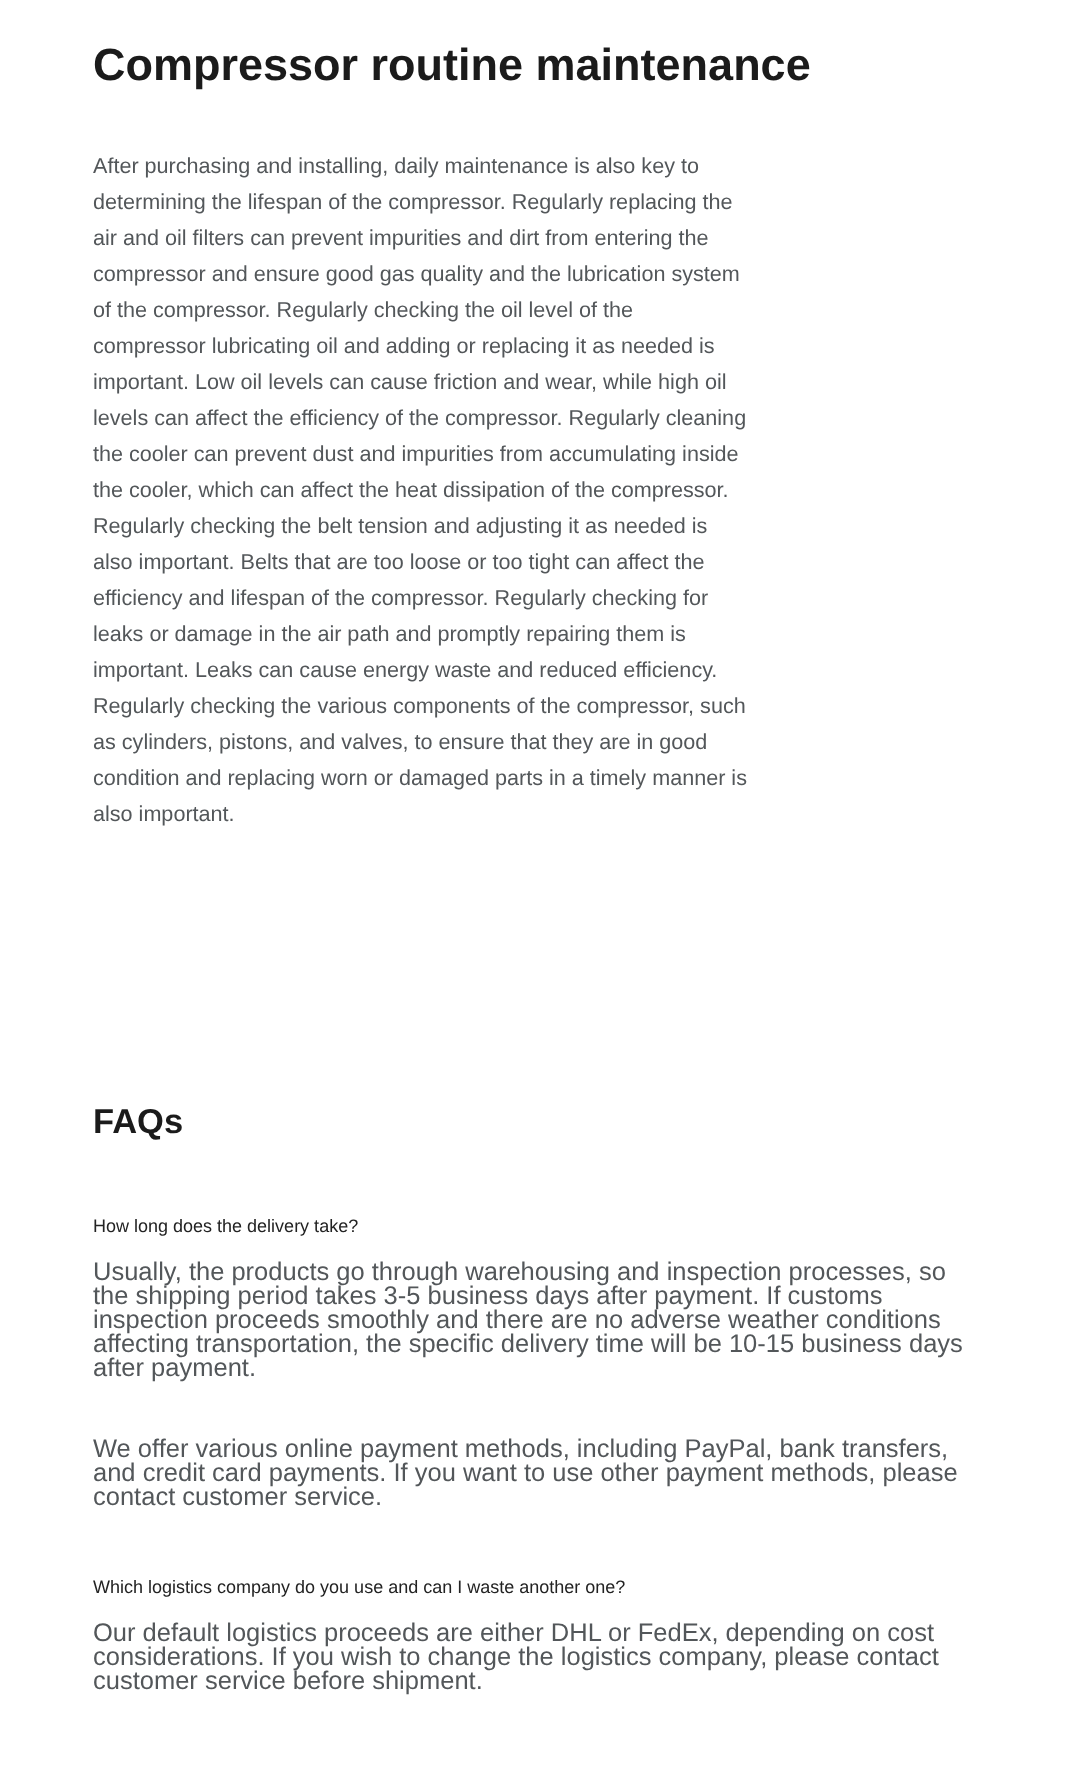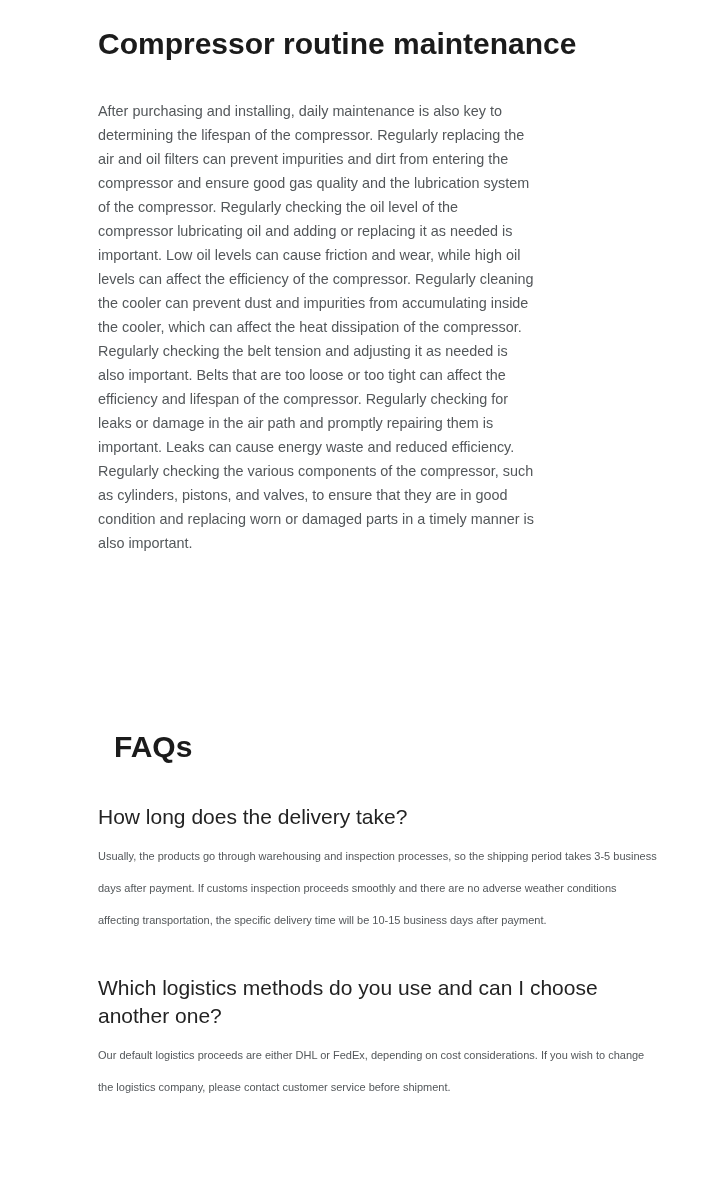--- a/index.html
+++ b/index.html
@@ -10,61 +10,61 @@
   body {
     width: 728px;
     height: 1194px;
     overflow: hidden;
     font-family: "Liberation Sans", "DejaVu Sans", sans-serif;
     -webkit-font-smoothing: antialiased;
   }
   .page {
     box-sizing: border-box;
     width: 728px;
-    padding: 0 71px 0 98px;
+    padding: 0 71px 0 62px;
   }
   .page-title {
     margin: 26px 0 0 0;
     font-size: 30px;
     line-height: 36px;
     font-weight: 700;
     color: #1b1b1b;
     letter-spacing: 0;
   }
   .intro-paragraph {
     margin: 37px 17px 0 0;
     max-width: 436px;
     font-size: 14.4px;
     line-height: 24px;
     font-weight: 400;
     color: #53575a;
   }
   .faqs-heading {
-    margin: 174px 0 0 16px;
-    font-size: 30px;
+    margin: 174px 0 0 0;
+    font-size: 23px;
     line-height: 36px;
     font-weight: 700;
     color: #1b1b1b;
   }
   .faq-item {
     margin-top: 38px;
   }
   .faq-question {
     margin: 0 0 9px 0;
     max-width: 545px;
-    font-size: 21px;
+    font-size: 12px;
     line-height: 28px;
     font-weight: 400;
     color: #232323;
   }
   .faq-answer {
     margin: 0;
     max-width: 600px;
-    font-size: 11px;
-    line-height: 32px;
+    font-size: 17px;
+    line-height: 16px;
     font-weight: 400;
     color: #53575a;
   }
   .faq-item:nth-of-type(3) .faq-answer {
     max-width: 590px;
   }
 </style>
 </head>
 <body>
 
@@ -77,22 +77,23 @@
   <section class="faqs-section">
 
     <h2 class="faqs-heading">FAQs</h2>
 
     <div class="faq-item">
       <h3 class="faq-question">How long does the delivery take?</h3>
       <p class="faq-answer">Usually, the products go through warehousing and inspection processes, so the shipping period takes 3-5 business days after payment. If customs inspection proceeds smoothly and there are no adverse weather conditions affecting transportation, the specific delivery time will be 10-15 business days after payment.</p>
     </div>
 
     <div class="faq-item">
+      <p class="faq-answer">We offer various online payment methods, including PayPal, bank transfers, and credit card payments. If you want to use other payment methods, please contact customer service.</p>
     </div>
 
     <div class="faq-item">
-      <h3 class="faq-question">Which logistics methods do you use and can I choose another one?</h3>
+      <h3 class="faq-question">Which logistics company do you use and can I waste another one?</h3>
       <p class="faq-answer">Our default logistics proceeds are either DHL or FedEx, depending on cost considerations. If you wish to change the logistics company, please contact customer service before shipment.</p>
     </div>
 
   </section>
 
 </main>
 
 </body></html>

